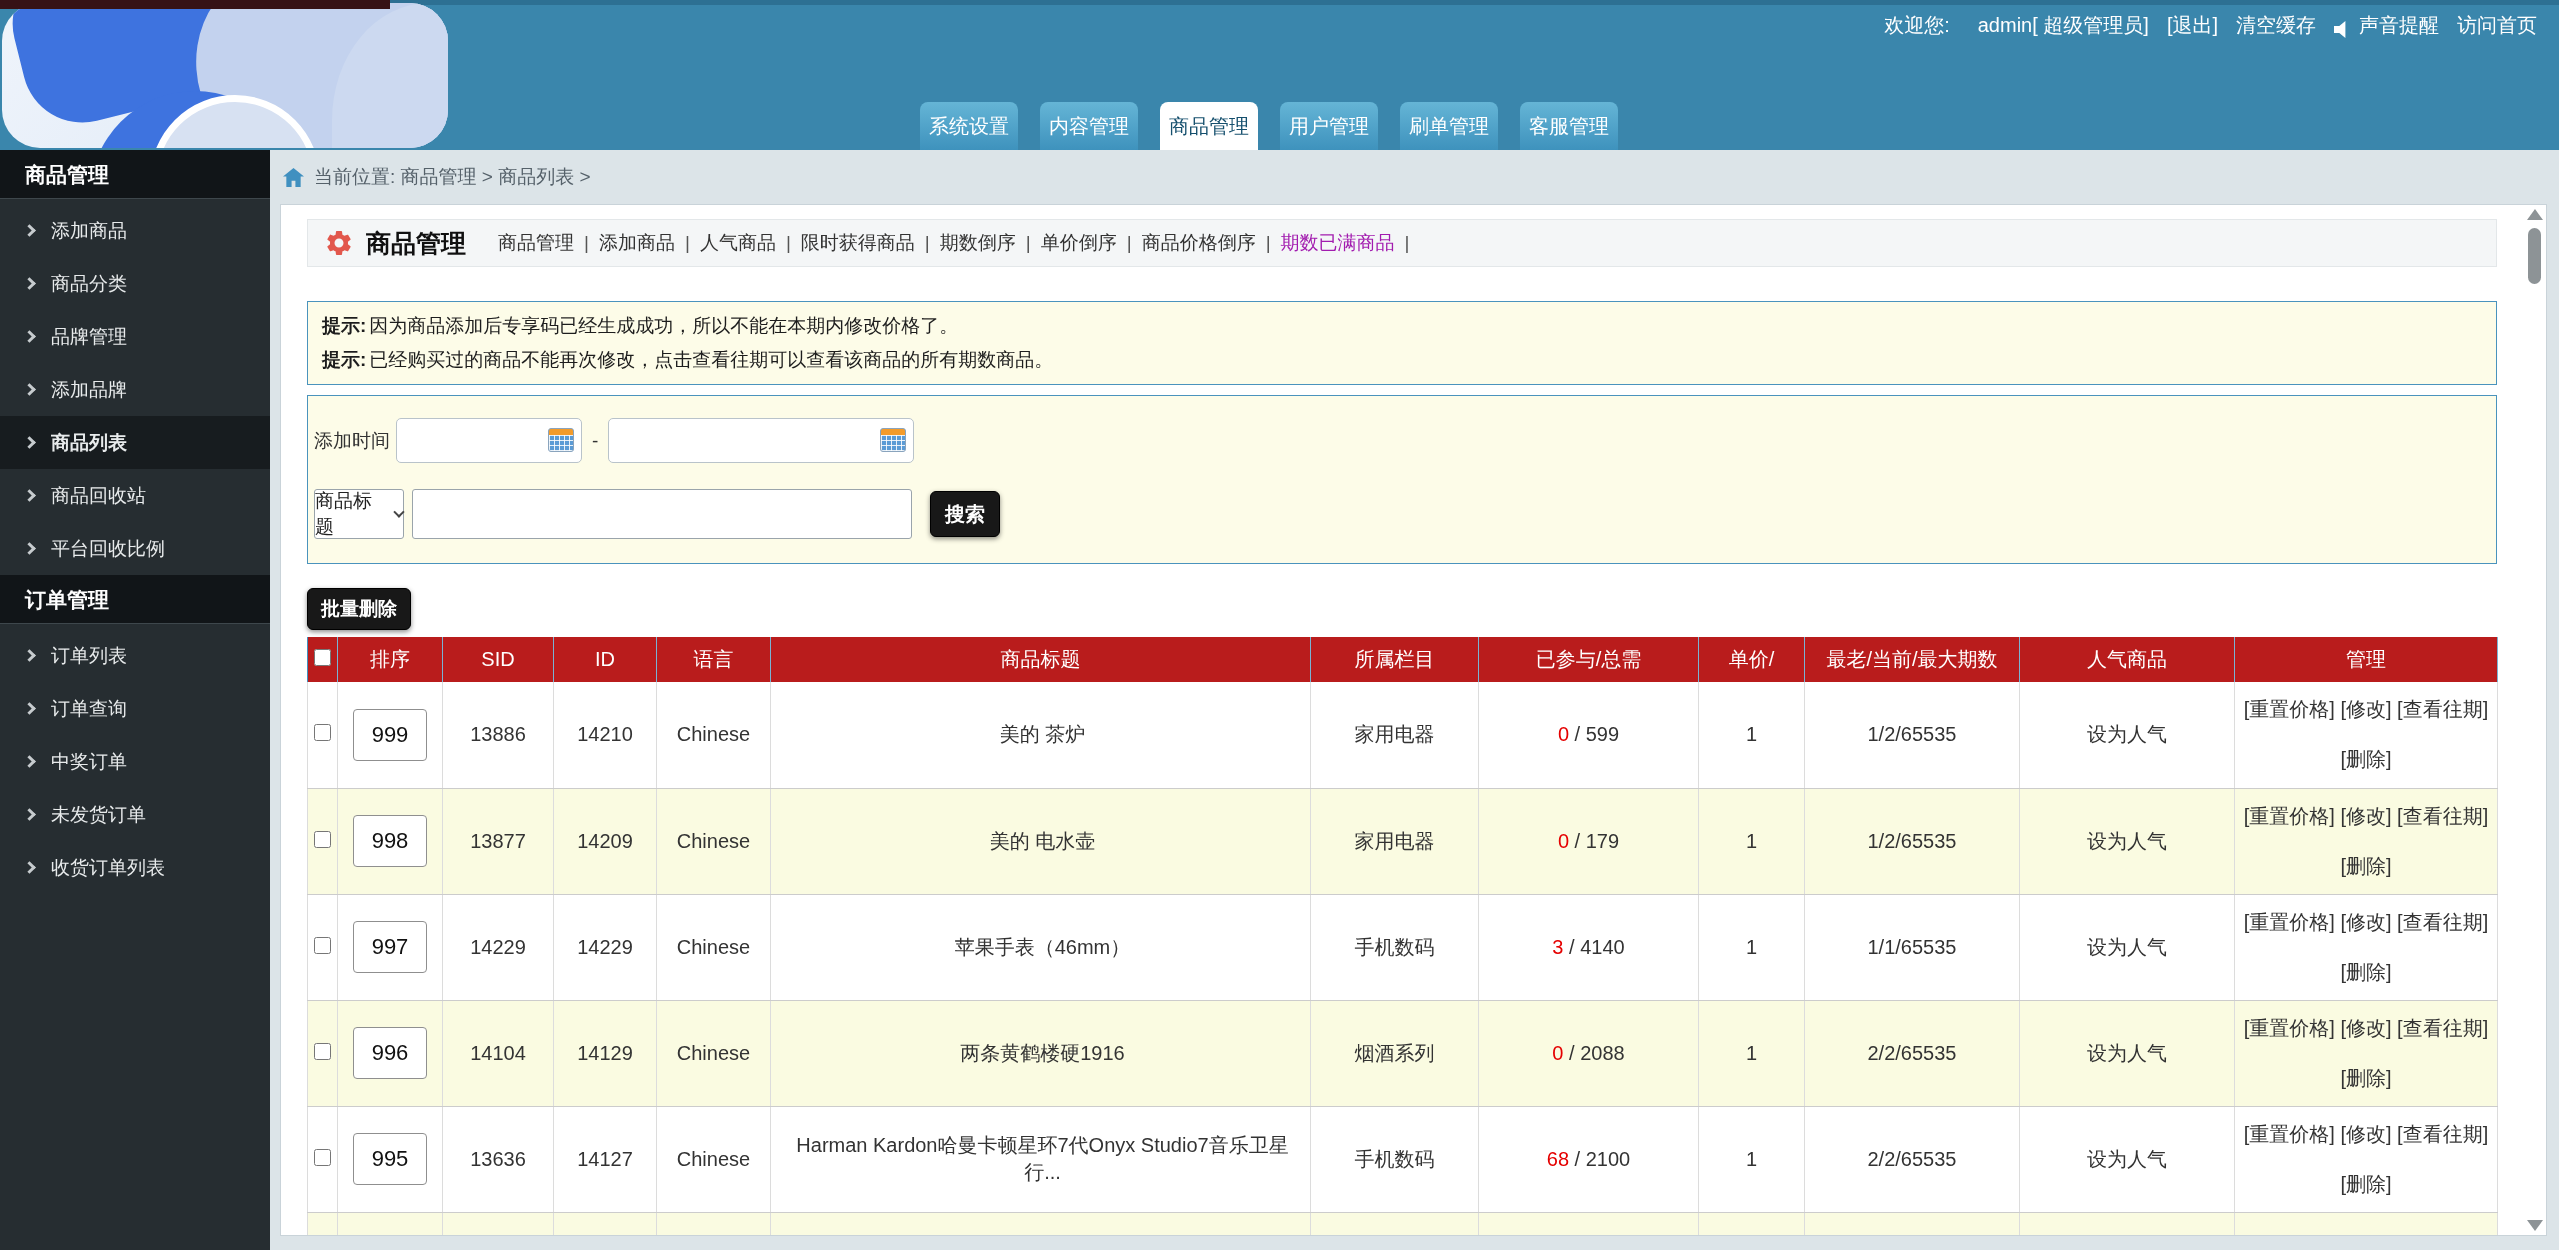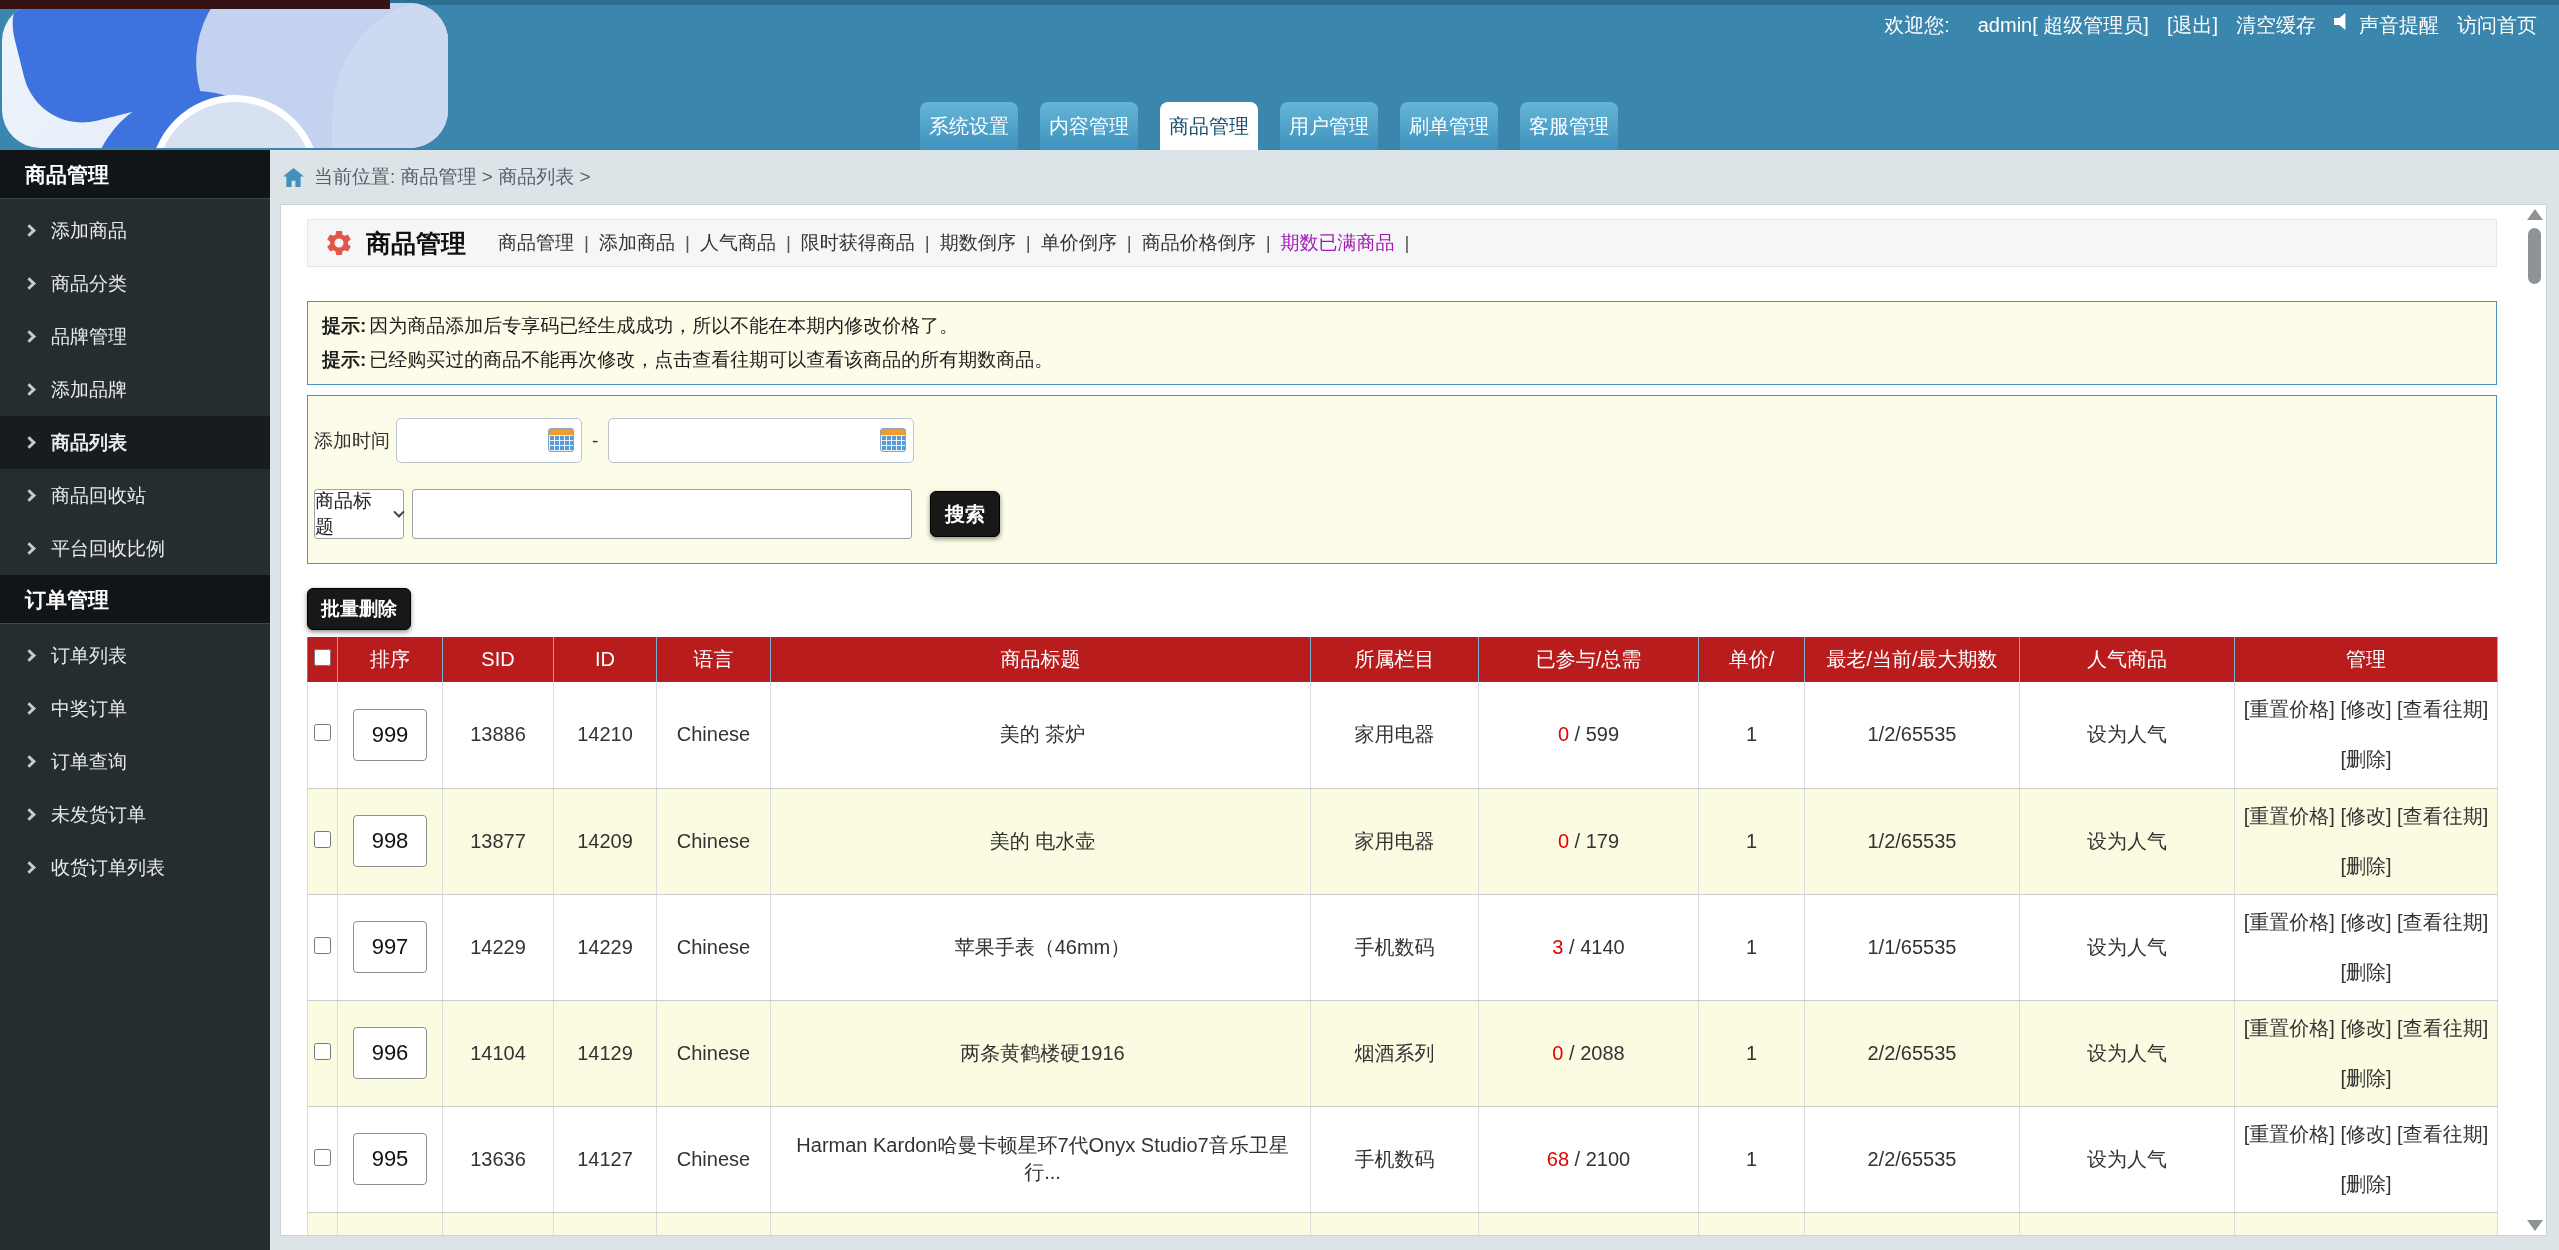--- a/index.html
+++ b/index.html
@@ -17,21 +17,21 @@
   .logo{position:absolute;left:2px;top:3px;width:446px;height:145px;border-radius:38px;
         background:linear-gradient(135deg,#eff4fb,#dde8f6);overflow:hidden}
   .logo .sh{position:absolute}
   .s1{left:14px;top:-52px;width:220px;height:160px;background:#3e73df;border-radius:60px;transform:rotate(-14deg)}
   .s2{left:88px;top:88px;width:210px;height:210px;border-radius:50%;background:#3e73df}
   .s3{left:190px;top:-40px;width:270px;height:230px;background:#c3d2ee;border-radius:55% 45% 40% 60%;transform:rotate(22deg)}
   .s4{left:330px;top:0px;width:230px;height:280px;background:#ccd9f0;border-radius:42%}
   .s5{left:148px;top:92px;width:170px;height:170px;border-radius:50%;background:#d7e1f2;border:7px solid #ffffff}
   .top-maroon{position:absolute;left:0;top:0;width:390px;height:9px;background:#361216;z-index:6}
 
-  .welcome{position:absolute;top:12px;right:22px;display:flex;align-items:flex-start;color:#fff;font-size:20px;z-index:7}
+  .welcome{position:absolute;top:12px;right:22px;display:flex;align-items:flex-end;color:#fff;font-size:20px;z-index:7}
   .welcome>*{margin-left:18px}
   .welcome .first{margin-left:0;margin-right:10px}
   .welcome a{color:#fff;text-decoration:none;cursor:pointer}
   .spk{display:inline-block;width:19px;height:19px;background:#fff;
        clip-path:polygon(0 32%,28% 32%,60% 5%,60% 95%,28% 68%,0 68%);margin-left:18px;margin-right:-12px}
 
   .tabs{position:absolute;left:920px;bottom:0;display:flex;gap:22px;z-index:7}
   .tab{width:98px;height:48px;line-height:48px;text-align:center;color:#fff;font-size:20px;
        border-radius:8px 8px 0 0;background:linear-gradient(#65b5d6,#3e92bd);cursor:pointer}
   .tab.active{background:#fff;color:#16506e}
@@ -180,25 +180,25 @@
         <span class="chev"></span>
         <span>平台回收比例</span>
       </div>
       <div class="sec-title">订单管理</div>
       <div class="sitem">
         <span class="chev"></span>
         <span>订单列表</span>
       </div>
       <div class="sitem">
         <span class="chev"></span>
+        <span>订单查询</span>
+      </div>
+      <div class="sitem">
+        <span class="chev"></span>
         <span>中奖订单</span>
-      </div>
-      <div class="sitem">
-        <span class="chev"></span>
-        <span>订单查询</span>
       </div>
       <div class="sitem">
         <span class="chev"></span>
         <span>未发货订单</span>
       </div>
       <div class="sitem">
         <span class="chev"></span>
         <span>收货订单列表</span>
       </div>
     </aside>

